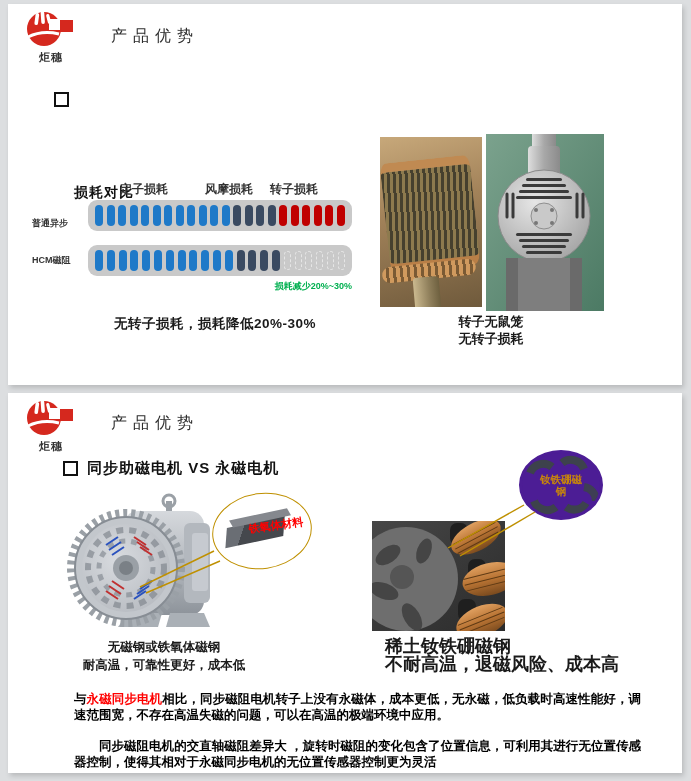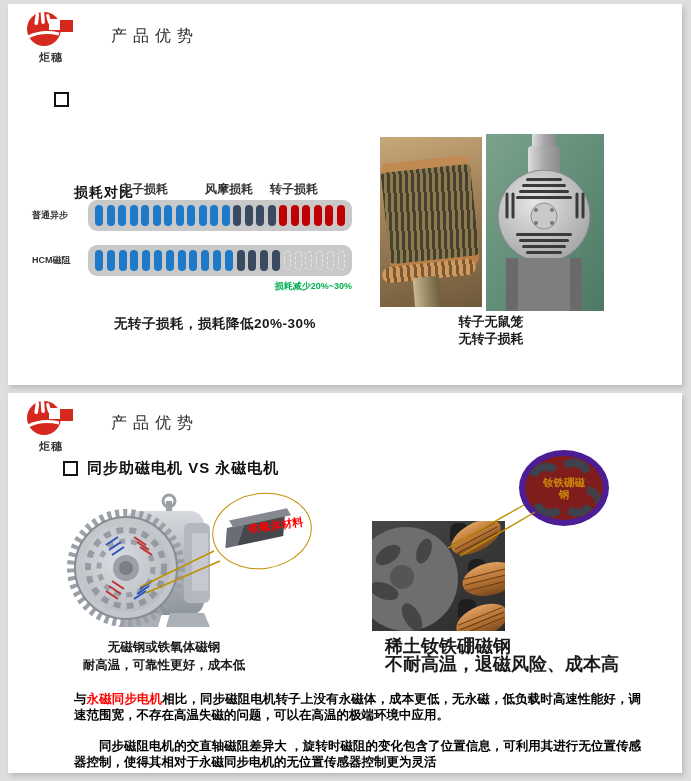--- a/index.html
+++ b/index.html
@@ -48,22 +48,22 @@
     font-size:13px;font-weight:600;color:#1a1a1a;line-height:17px;font-family:Liberation Serif, serif;}
 
   
   .motor-wrap{position:absolute;left:58px;top:100px;width:150px;height:140px;}
   .callout-ellipse{position:absolute;left:204px;top:100px;width:98px;height:74px;border:1.5px solid #bf9000;
     border-radius:50%;transform:rotate(-8deg);background:#fff;display:flex;align-items:center;justify-content:center;}
   .ferrite-block{position:relative;width:58px;height:20px;margin-right:14px;
     background:linear-gradient(105deg,#6a6e74 0 28%,#45484d 28% 100%);transform:skewX(-16deg) rotate(-4deg);}
   .ferrite-block::before{content:"";position:absolute;left:4px;top:-7px;width:58px;height:8px;background:#85888e;transform:skewX(30deg);}
   .ferrite-label{position:absolute;left:36px;top:26px;font-size:11px;font-weight:bold;color:#ff0000;white-space:nowrap;}
-  .callout-circle{position:absolute;left:511px;top:57px;width:78px;height:64px;border:6px solid #4c1d95;
-    border-radius:50%;overflow:hidden;background:#7f1d1d;}
+  .callout-circle{position:absolute;left:511px;top:57px;width:78px;height:64px;border:3px solid #4c1d95;
+    border-radius:50%;overflow:hidden;background:#4c1d95;}
   .ndfeb-label{position:absolute;inset:0;display:flex;flex-direction:column;align-items:center;justify-content:center;
     font-size:10.5px;line-height:12px;font-weight:bold;color:#c8860a;text-align:center;}
   .photo3{position:absolute;left:364px;top:128px;width:133px;height:110px;overflow:hidden;}
   .connector-layer{position:absolute;inset:0;pointer-events:none;}
   .caption2L{position:absolute;left:50px;top:246px;width:212px;text-align:center;
     font-size:12.5px;font-weight:600;color:#1a1a1a;line-height:17.5px;}
   .caption2R{position:absolute;left:377px;top:245px;font-size:18px;font-weight:600;color:#1a1a1a;line-height:17.5px;}
   .paras{position:absolute;left:50px;top:283px;width:599px;font-size:12.5px;font-weight:bold;color:#000;line-height:15.5px;text-align:justify;}
   .paras p{margin:16px;}
   .paras .p2{text-indent:2em;}
@@ -96,21 +96,21 @@
     <div class="heading">
       <span class="sq"></span>
     </div>
 
     <div class="chart-title">损耗对比</div>
 
     <div class="seg-label" style="left:112px">定子损耗</div>
     <div class="seg-label" style="left:197px">风摩损耗</div>
     <div class="seg-label" style="left:262px">转子损耗</div>
 
-    <div class="row-label" style="left:24px;top:196px">普通异步</div>
+    <div class="row-label" style="left:24px;top:204px">普通异步</div>
     <div class="track" style="top:196px">
         <span class="pill blue"></span>
         <span class="pill blue"></span>
         <span class="pill blue"></span>
         <span class="pill blue"></span>
         <span class="pill blue"></span>
         <span class="pill blue"></span>
         <span class="pill blue"></span>
         <span class="pill blue"></span>
         <span class="pill blue"></span>

